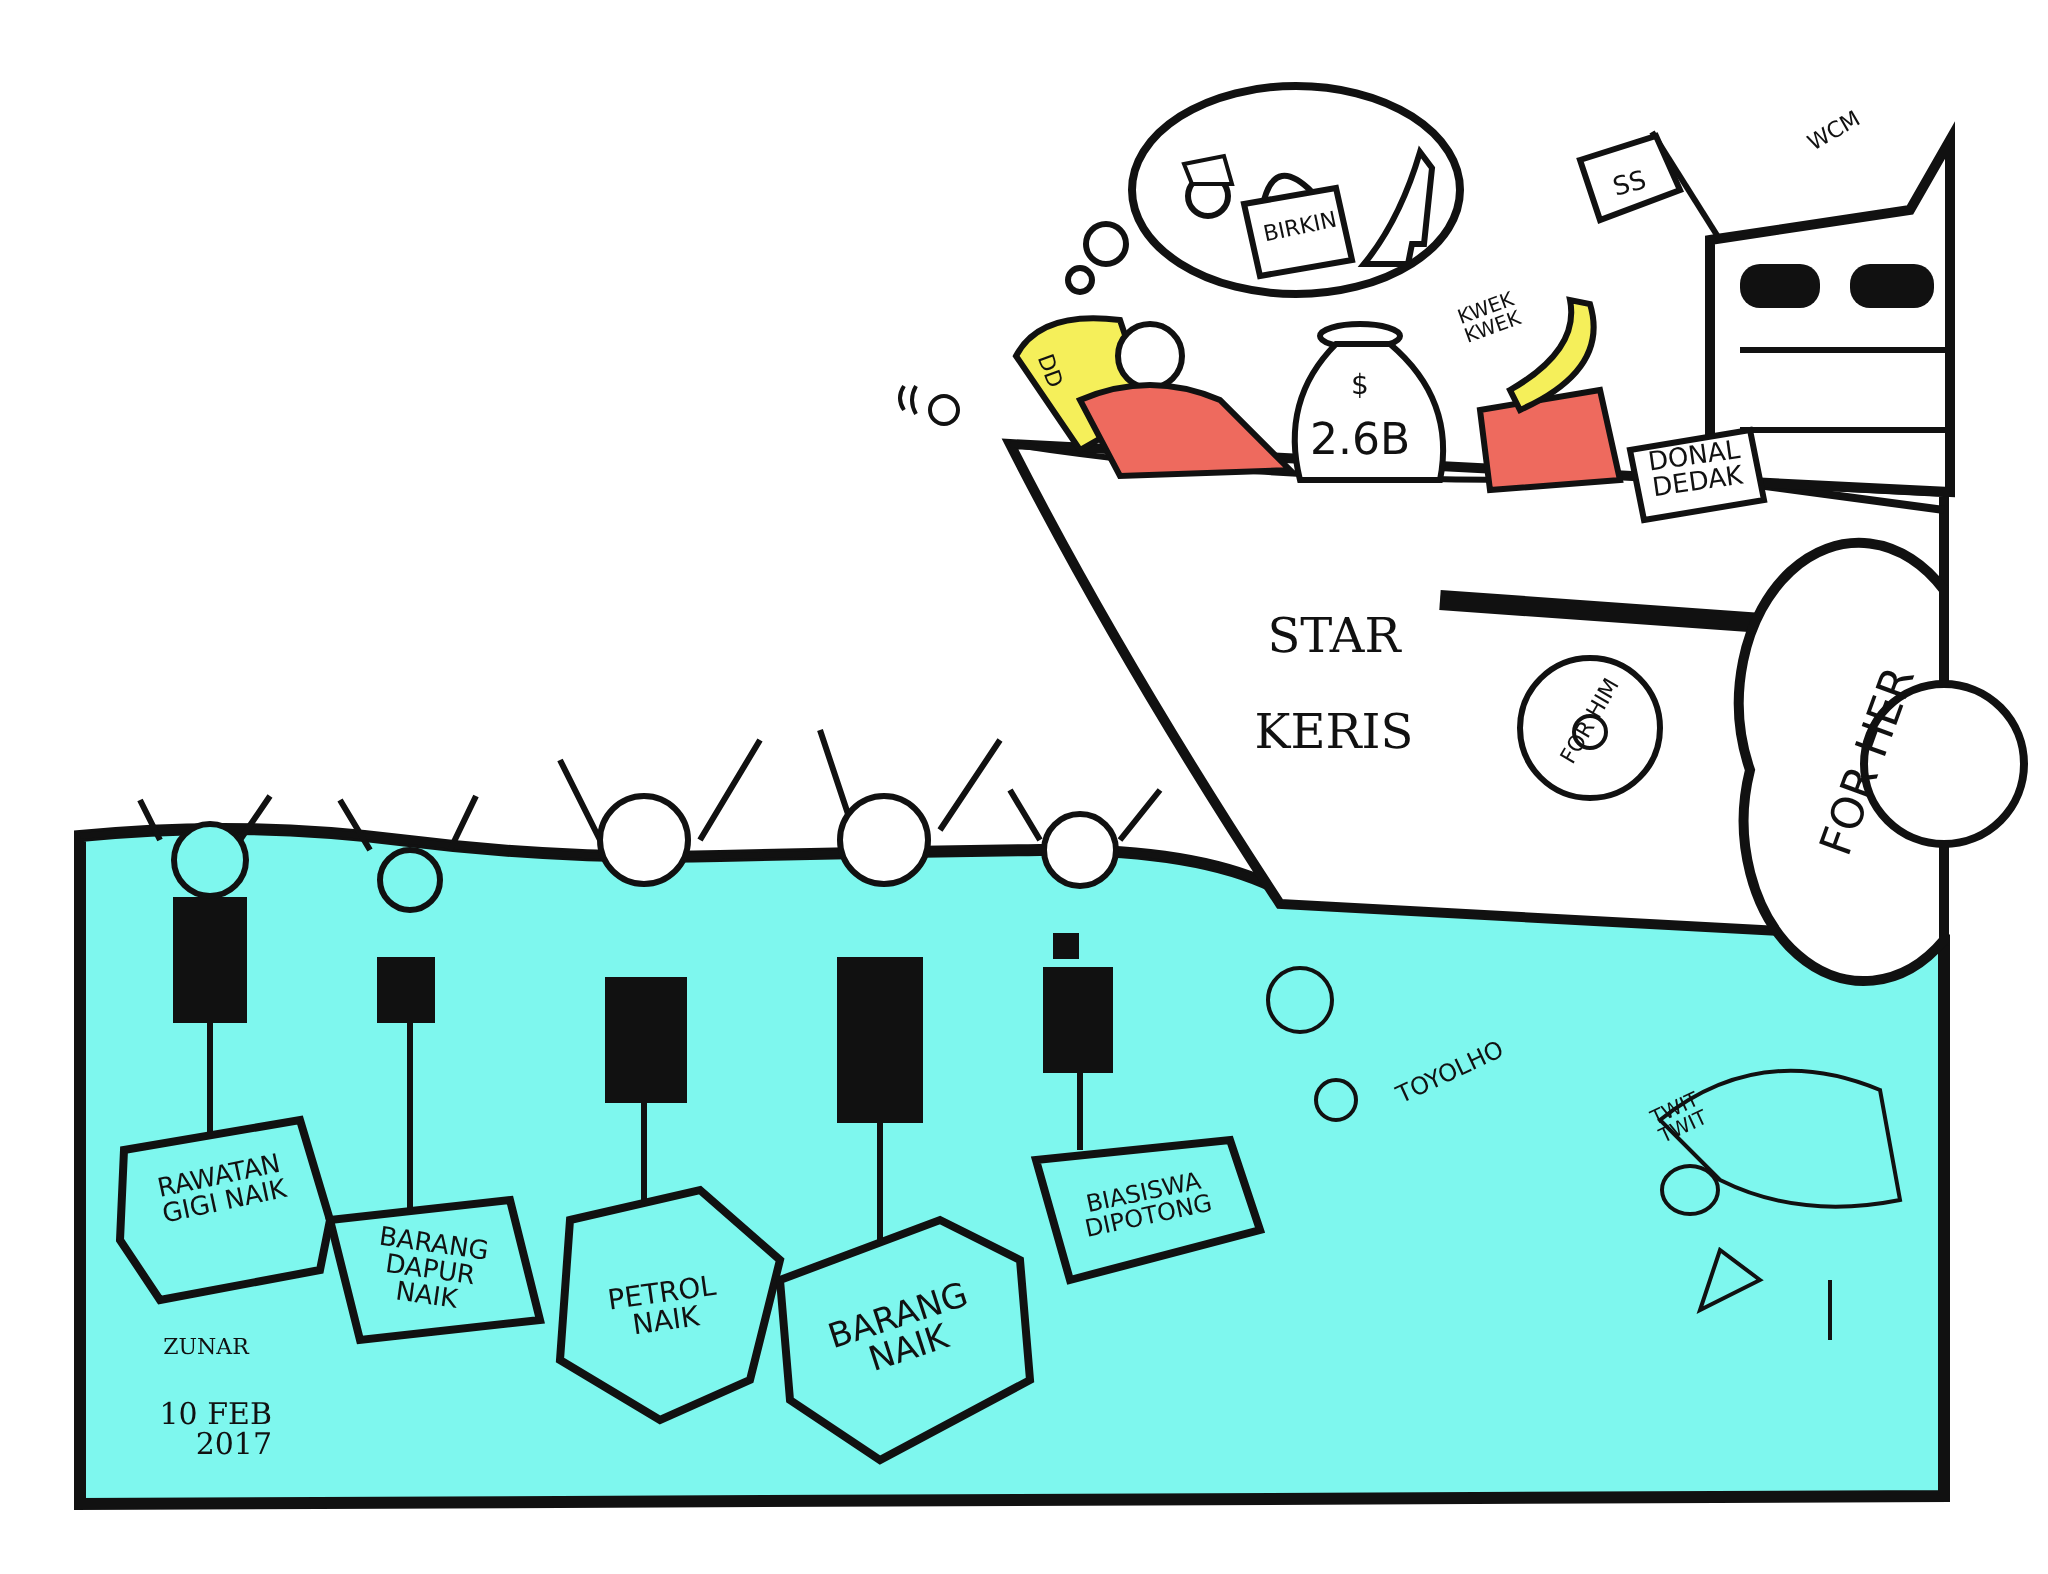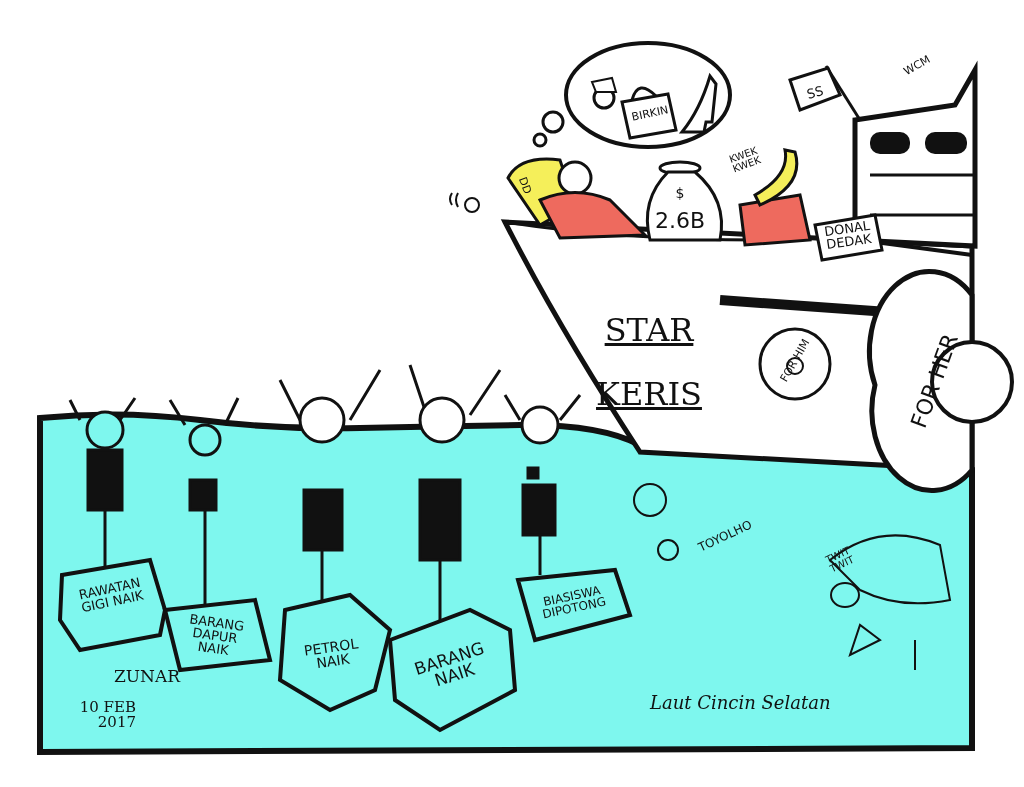--- a/index.html
+++ b/index.html
@@ -120,21 +120,21 @@
       <circle cx="650" cy="500" r="16"></circle>
       <circle cx="668" cy="550" r="10"></circle>
       <path d="M830 560 Q880 520 940 545 L950 600 Q900 610 860 590 Z"></path>
       <ellipse cx="845" cy="595" rx="14" ry="12"></ellipse>
       <path d="M880 640 L860 625 L850 655 Z"></path>
       <line x1="915" y1="640" x2="915" y2="670"></line>
     </g>
   </svg>
 
   
-  <div class="lbl hand" style="left:594px;top:282px;font-size:32px;width:110px;text-decoration:underline;">
+  <div class="lbl hand" style="left:612px;top:282px;font-size:24px;width:110px;">
     <span>STAR</span><br>
     <span>KERIS</span>
   </div>
   <div class="lbl" style="left:880px;top:370px;font-size:22px;width:110px;transform:rotate(-70deg);">FOR HER</div>
   <div class="lbl" style="left:765px;top:355px;font-size:11px;width:60px;transform:rotate(-60deg);">FOR HIM</div>
   <div class="lbl" style="left:800px;top:86px;font-size:13px;width:30px;transform:rotate(-15deg);">SS</div>
   <div class="lbl" style="left:902px;top:60px;font-size:11px;width:30px;transform:rotate(-30deg);">WCM</div>
   <div class="lbl" style="left:668px;top:186px;font-size:14px;width:24px;">$</div>
   <div class="lbl" style="left:652px;top:210px;font-size:22px;width:56px;">2.6B</div>
   <div class="lbl" style="left:818px;top:222px;font-size:13px;width:60px;transform:rotate(-8deg);">DONAL
@@ -158,16 +158,15 @@
 NAIK</div>
   <div class="lbl" style="left:528px;top:590px;font-size:12px;width:90px;transform:rotate(-12deg);">BIASISWA
 DIPOTONG</div>
 
   
   <div class="lbl" style="left:690px;top:530px;font-size:12px;width:70px;transform:rotate(-25deg);">TOYOLHO</div>
   <div class="lbl" style="left:820px;top:550px;font-size:10px;width:40px;transform:rotate(-25deg);">TWIT
 TWIT</div>
 
   
-  <div class="lbl hand" style="left:68px;top:668px;font-size:17px;width:70px;margin-left:44px;">ZUNAR</div>
+  <div class="lbl hand" style="left:68px;top:668px;font-size:11px;width:70px;">ZUNAR</div>
   <div class="lbl hand" style="left:66px;top:700px;font-size:15px;width:70px;text-align:right;">10 FEB 2017</div>
-  <div class="caption" style="left:650px;top:692px;">Laut Cincin Selatan</div>
 </div>
 
 </body></html>

